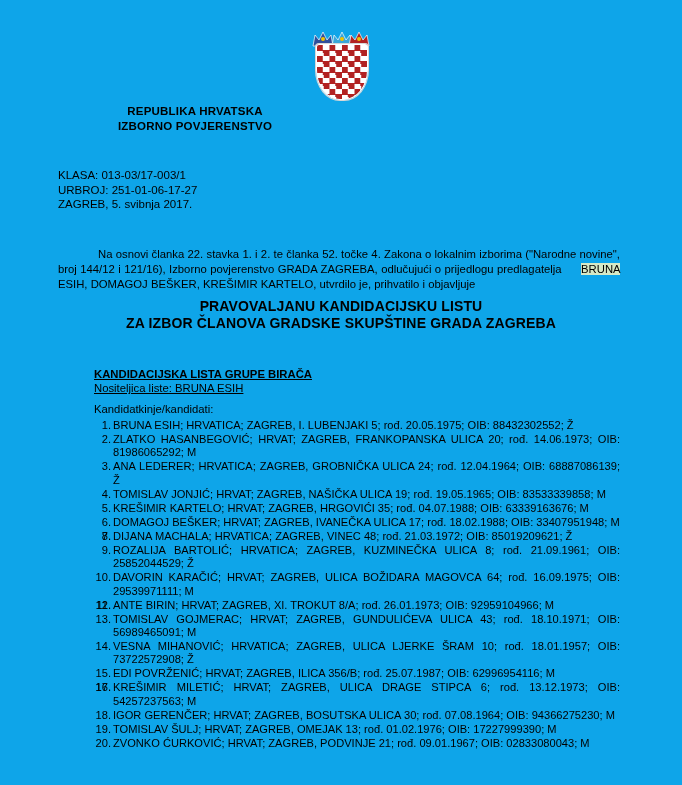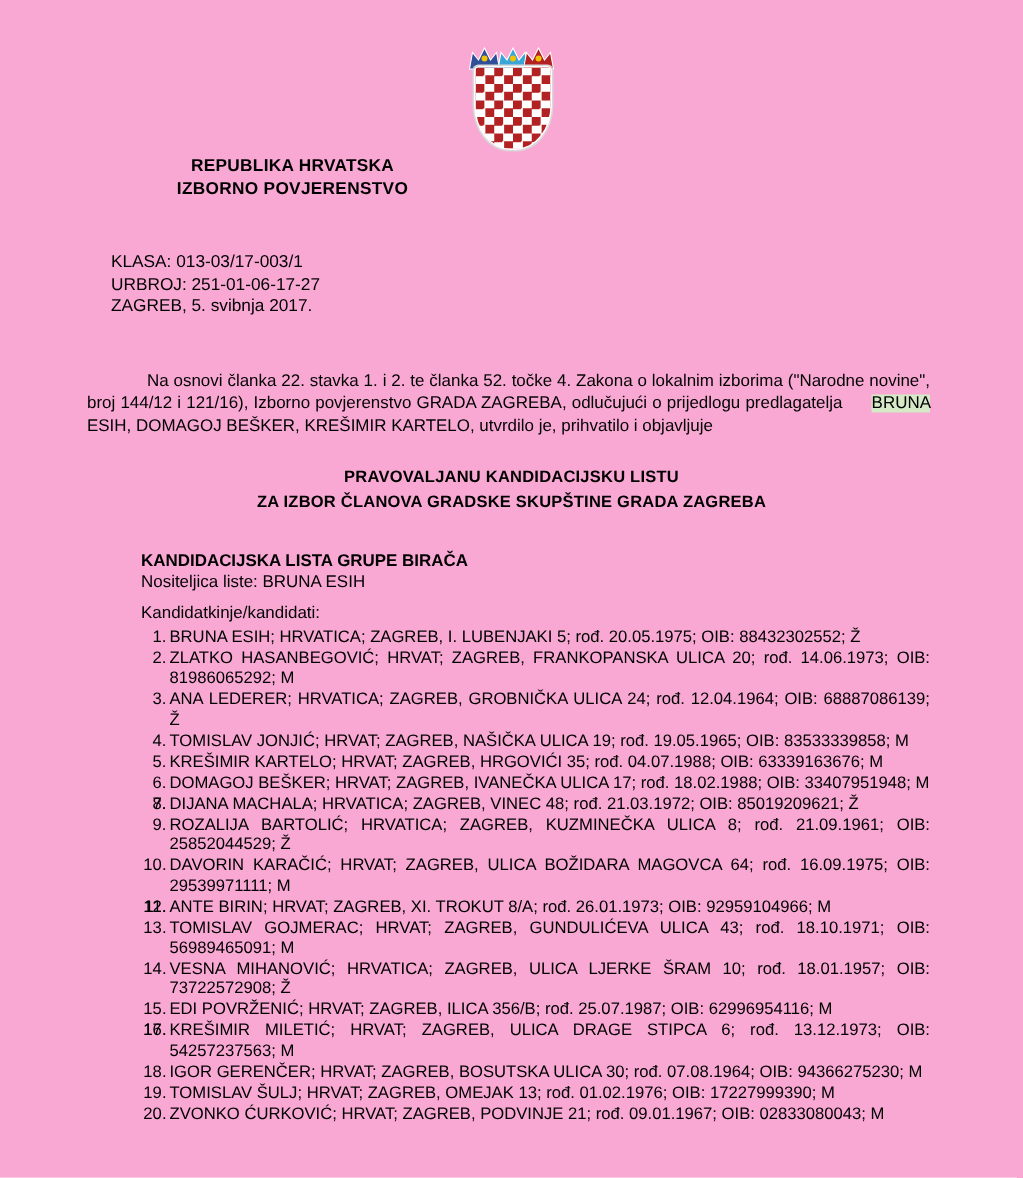--- a/index.html
+++ b/index.html
@@ -14,21 +14,21 @@
     overflow: hidden;
     font-family: "Liberation Sans", sans-serif;
     color: #000000;
     -webkit-font-smoothing: antialiased;
   }
 
   .page {
     position: relative;
     width: 682px;
     height: 785px;
-    background: #f9a8d4;
+    background: #0ea5e9;
     box-sizing: border-box;
   }
 
   
   .crest-wrap {
     position: absolute;
     left: 0;
     right: 0;
     top: 30px;
     display: flex;
@@ -75,59 +75,60 @@
   .org-header div { white-space: nowrap; }
 
   
   .klasa-block {
     position: absolute;
     top: 168px;
     left: 58px;
     font-size: 11.5px;
     line-height: 14.6px;
   }
-  .klasa-block div { white-space: nowrap; margin-left: 16px; }
+  .klasa-block div { white-space: nowrap; }
 
   
   .intro {
     position: absolute;
     top: 236px;
     left: 58px;
     width: 562px;
     font-size: 11.3px;
     line-height: 15px;
     text-align: justify;
     text-indent: 40px;
   }
   .hl {
     background: #d6e9c6;
     margin-left: 16px;
   }
 
   
   .doc-title {
     position: absolute;
-    top: 310px;
+    top: 298px;
     left: 56px;
     width: 570px;
     text-align: center;
-    font-size: 11px;
+    font-size: 14px;
     font-weight: bold;
     line-height: 17px;
     letter-spacing: 0.15px;
   }
   .doc-title div { white-space: nowrap; }
 
   
   .list-head {
     position: absolute;
     top: 367px;
     left: 94px;
     font-size: 11.3px;
     line-height: 14.2px;
+    text-decoration: underline;
   }
   .list-head .lh-title { font-weight: bold; }
 
   .kand-label {
     position: absolute;
     top: 402px;
     left: 94px;
     font-size: 11.3px;
     line-height: 14px;
   }

